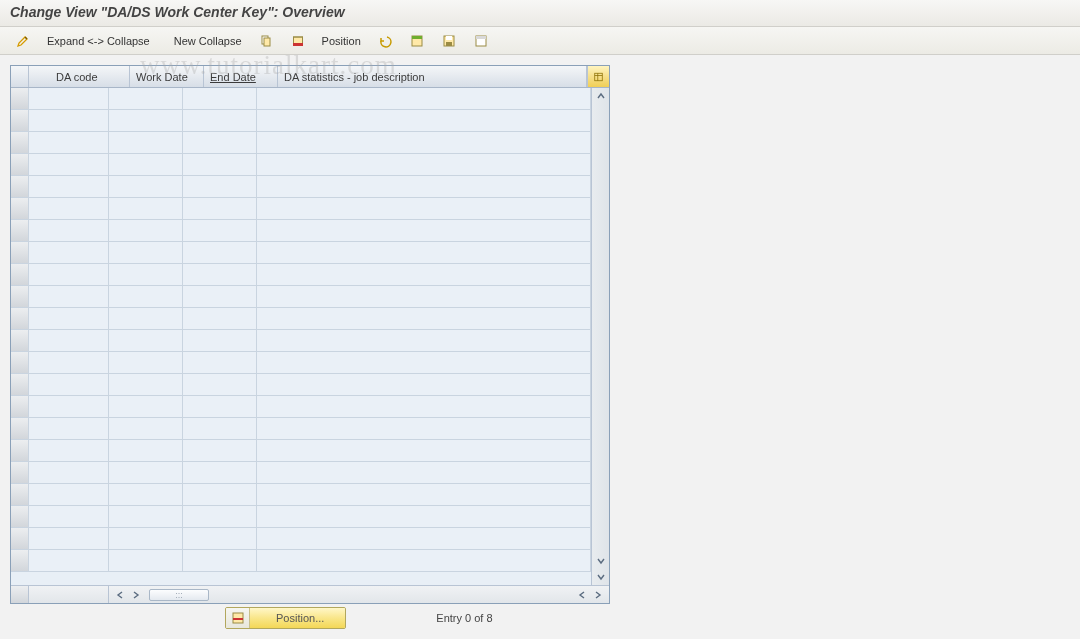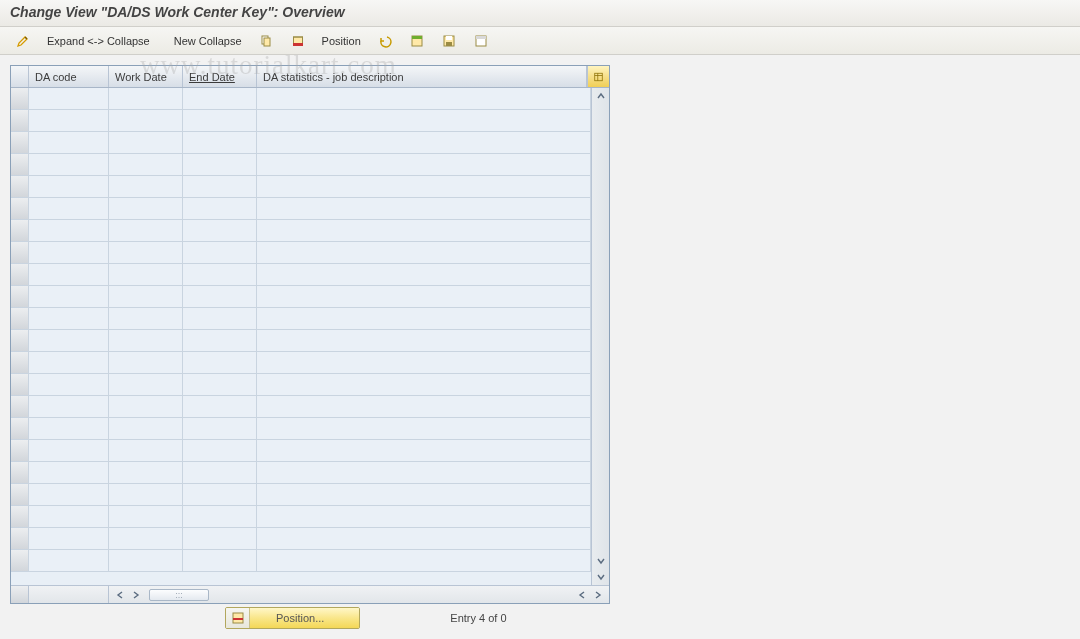--- a/index.html
+++ b/index.html
@@ -72,21 +72,21 @@
     color: #3b3b3b;
   }
   .grid-header .hcell {
     border-right: 1px solid #b8c4d4;
     padding: 3px 6px;
     white-space: nowrap;
     display: flex;
     align-items: center;
   }
   .hcell.sel { width: 18px; }
-  .hcell.c1 { width: 80px; }
+  .hcell.c1 { width: 80px; margin-left: 21px; }
   .hcell.c2 { width: 74px; }
   .hcell.c3 { width: 74px; text-decoration: underline; }
   .hcell.c4 { flex: 1; }
   .hcell.cfg {
     width: 22px;
     background: linear-gradient(#fff4bf, #f6df8a, #f0cf56);
     border-left: 1px solid #b8c4d4;
     border-right: none;
     display:flex; align-items:center; justify-content:center;
     cursor: pointer;
@@ -194,21 +194,21 @@
     font-size: 11px;
   }
   .position-btn .icon-part {
     width: 24px;
     height: 100%;
     background: linear-gradient(#f6f6f1, #e8e7dc);
     border-right: 1px solid #c9c08a;
     display:flex; align-items:center; justify-content:center;
   }
   .position-btn .label-part {
-    padding: 0 35px 0 26px;
+    padding: 0 21px 0 26px;
     height: 100%;
     background: linear-gradient(#fff7c8, #f9e68a, #f4d757);
     display:flex; align-items:center; justify-content:center;
     color: #555;
   }
   .entry-label {
     color: #444;
   }
   .wm {
     position: absolute;
@@ -520,14 +520,14 @@
 <div class="footer-bar">
   <div class="position-btn">
     <span class="icon-part">
       <svg width="14" height="14" viewBox="0 0 14 14">
           <rect x="2" y="2" width="10" height="10" fill="#ffe9a8" stroke="#9a8b44"></rect>
           <rect x="2" y="7" width="10" height="2" fill="#c33"></rect>
         </svg>
     </span>
     <span class="label-part">Position...</span>
   </div>
-  <div class="entry-label">Entry 4 of 0</div>
+  <div class="entry-label">Entry 0 of 8</div>
 </div>
 
 </body></html>

